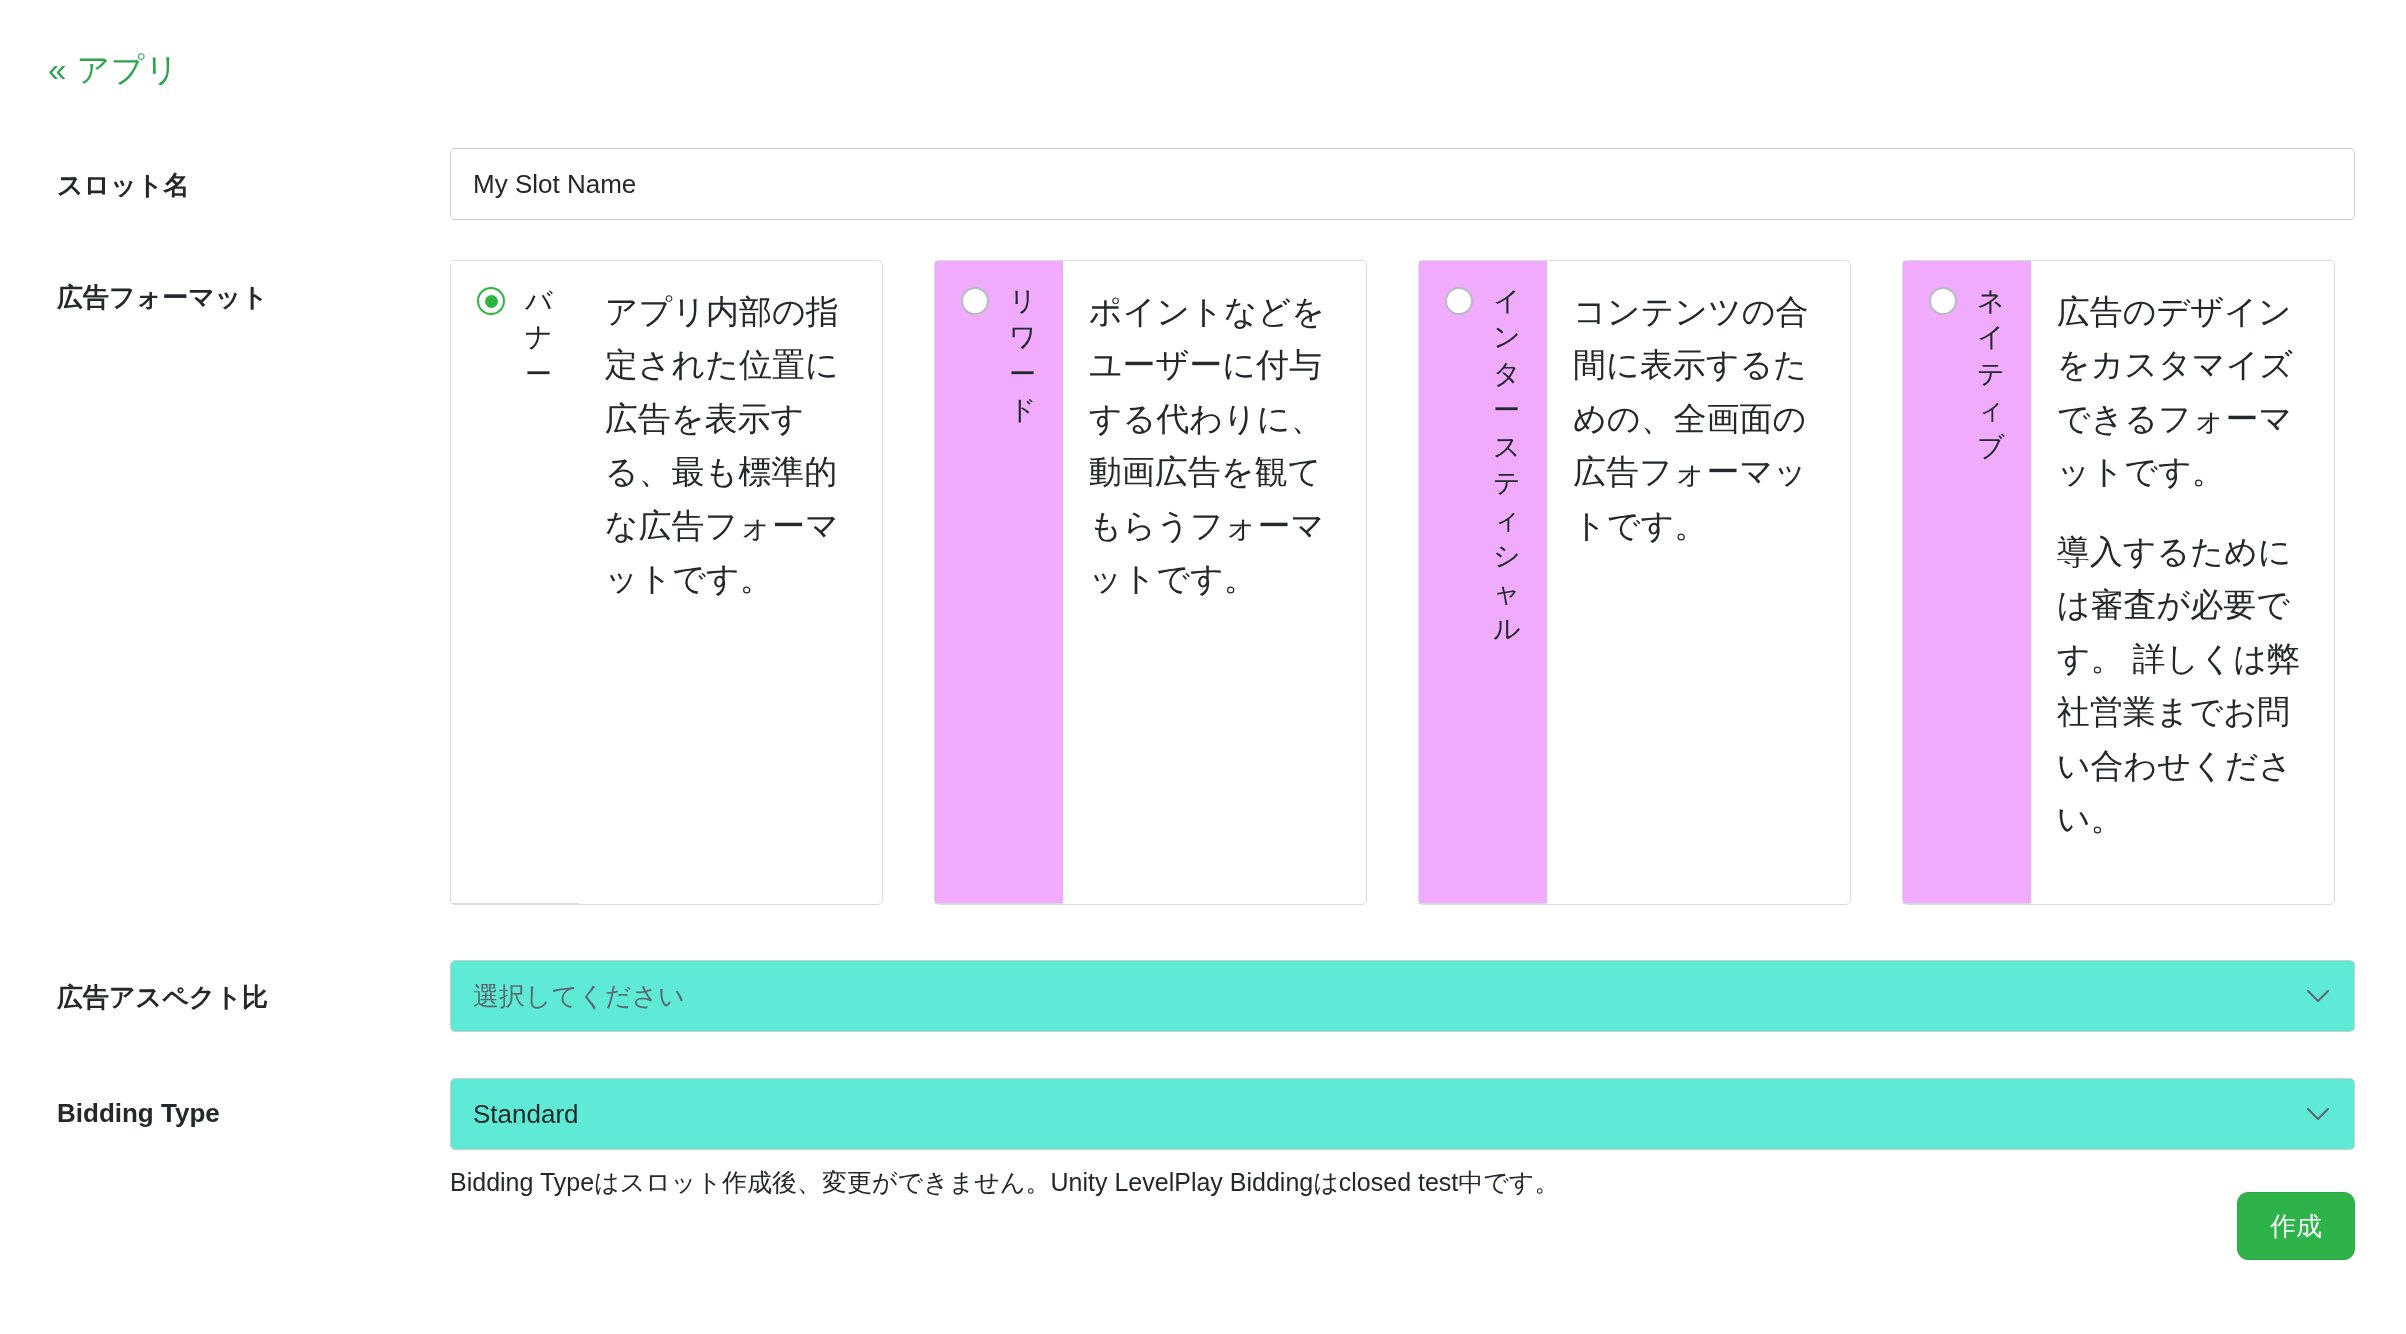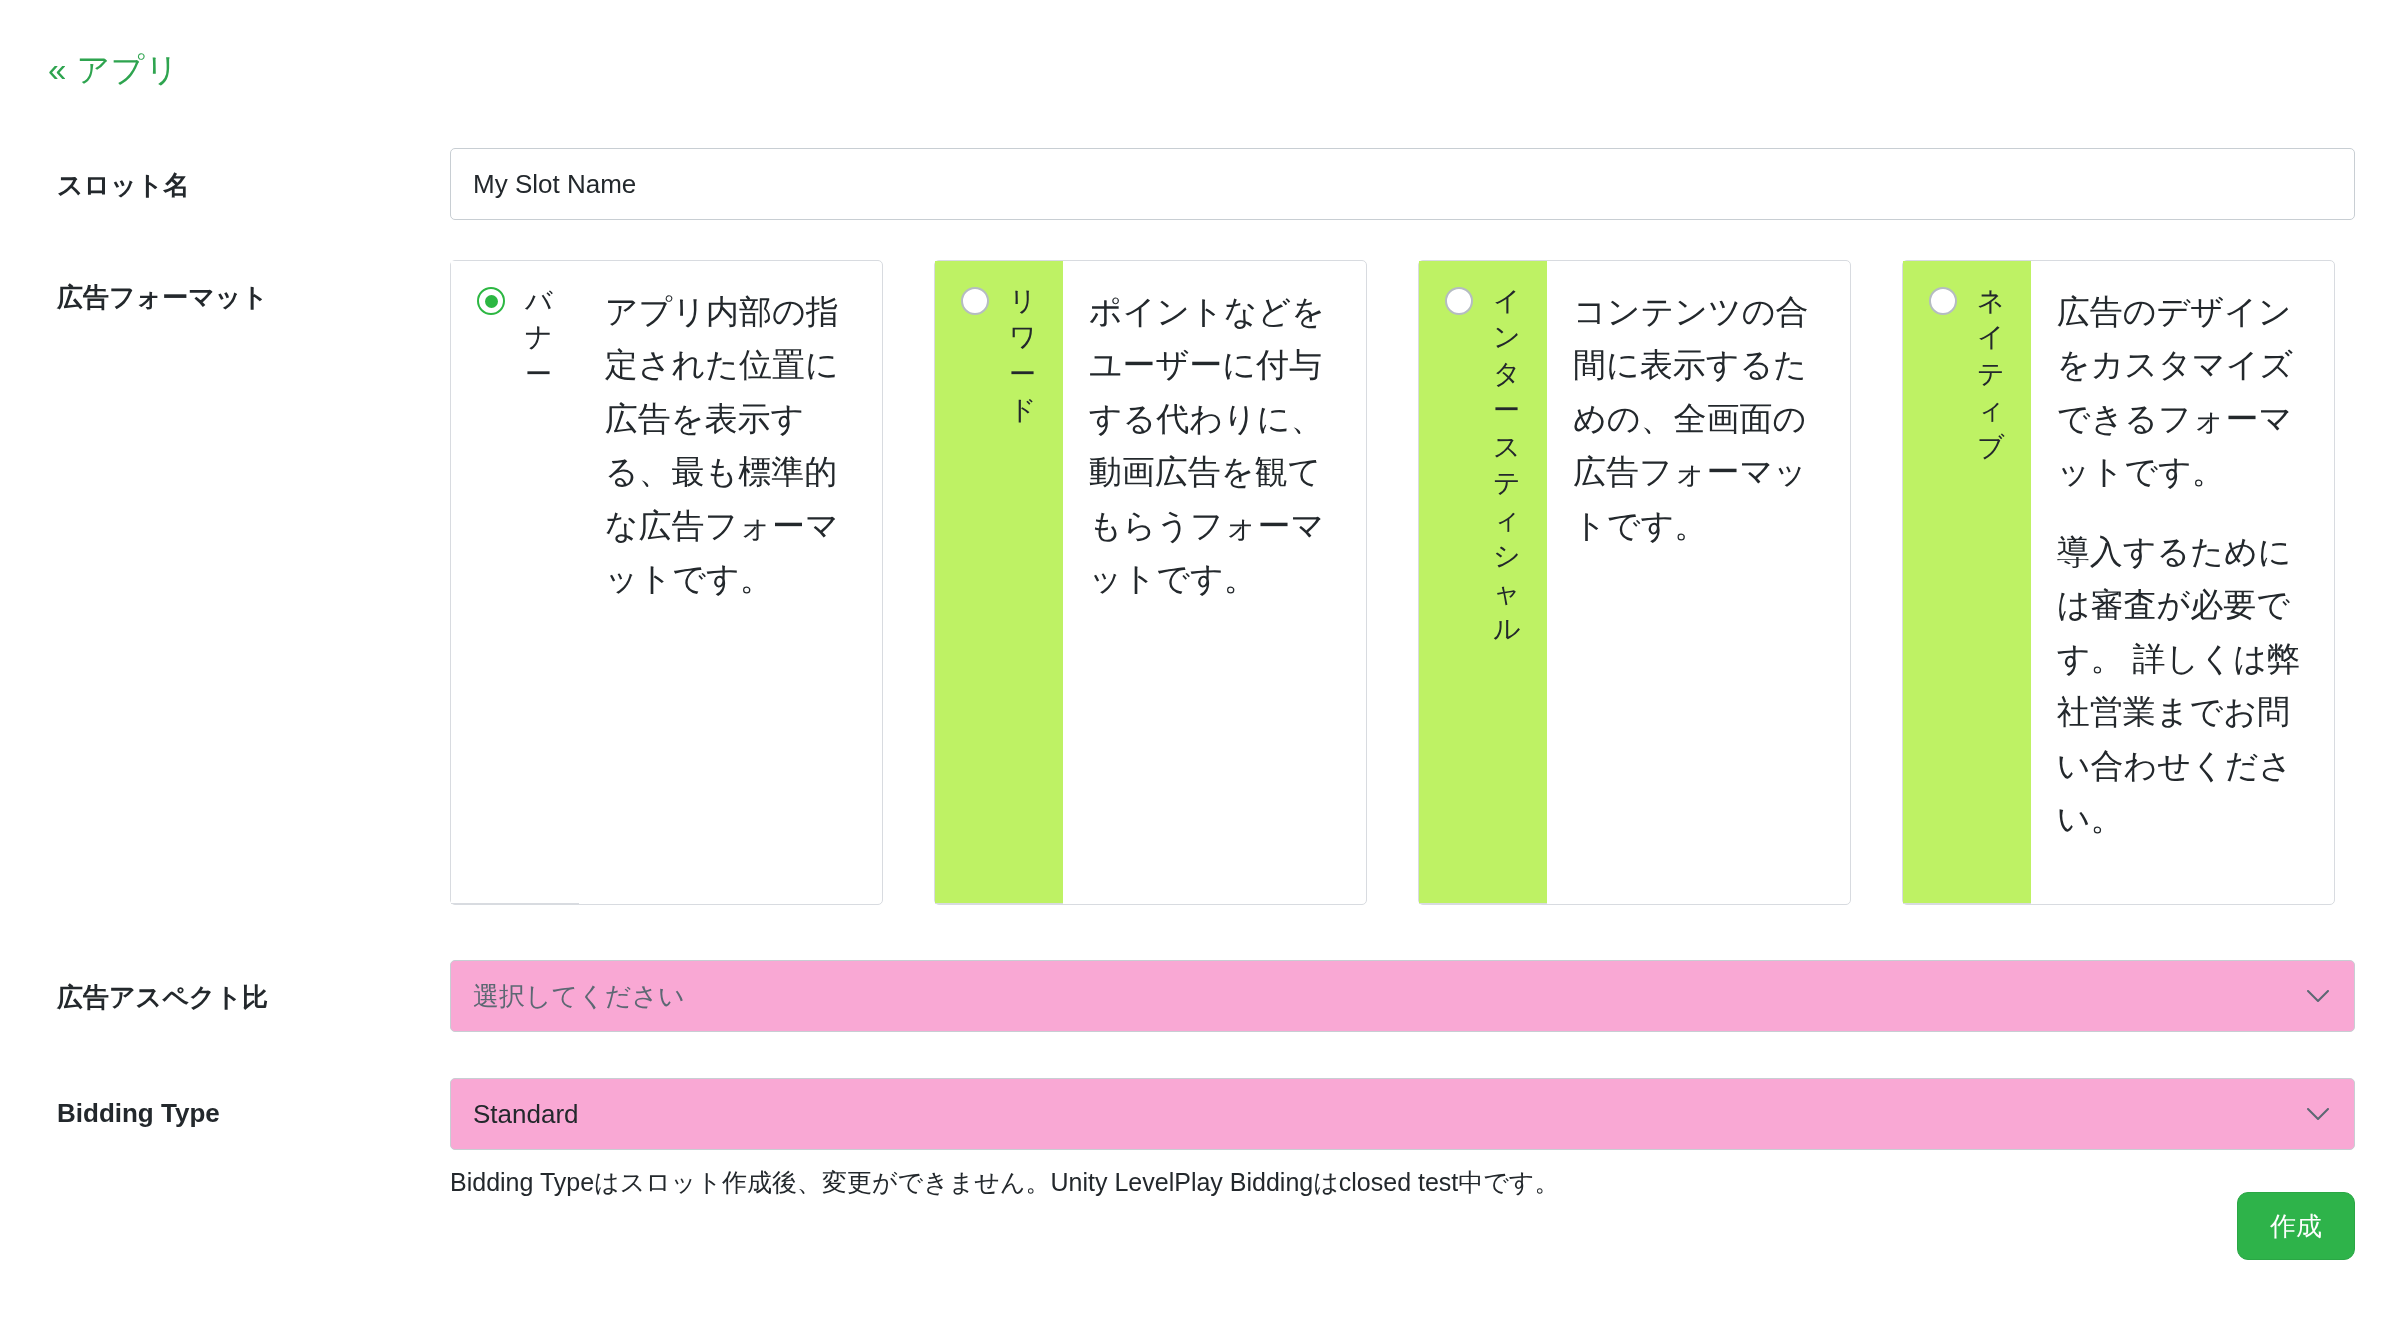--- a/index.html
+++ b/index.html
@@ -88,21 +88,21 @@
     display: flex;
     flex-direction: row;
     cursor: pointer;
   }
   .card-head {
     display: flex;
     align-items: flex-start;
     gap: 20px;
     padding: 22px 26px 22px 26px;
     border-bottom: 1px solid #d8dbe0;
-    background: #bef264;
+    background: #f0abfc;
     min-height: 84px;
   }
   .card.selected .card-head {
     background: #ffffff;
   }
   .radio {
     flex: 0 0 auto;
     width: 28px; height: 28px;
     border-radius: 50%;
     border: 2px solid #b5bcc2;
@@ -144,21 +144,21 @@
     left: 450px;
     top: 0;
     width: 1905px;
     height: 72px;
   }
   .select-box {
     width: 100%;
     height: 72px;
     border: 1px solid #c8ced3;
     border-radius: 5px;
-    background: #f9a8d4;
+    background: #5eead4;
     font-size: 26px;
     color: #23282c;
     display: flex;
     align-items: center;
     padding: 0 22px;
     cursor: pointer;
   }
   .select-box.placeholder { color: #5c6873; }
   .chevron {
     position: absolute;

